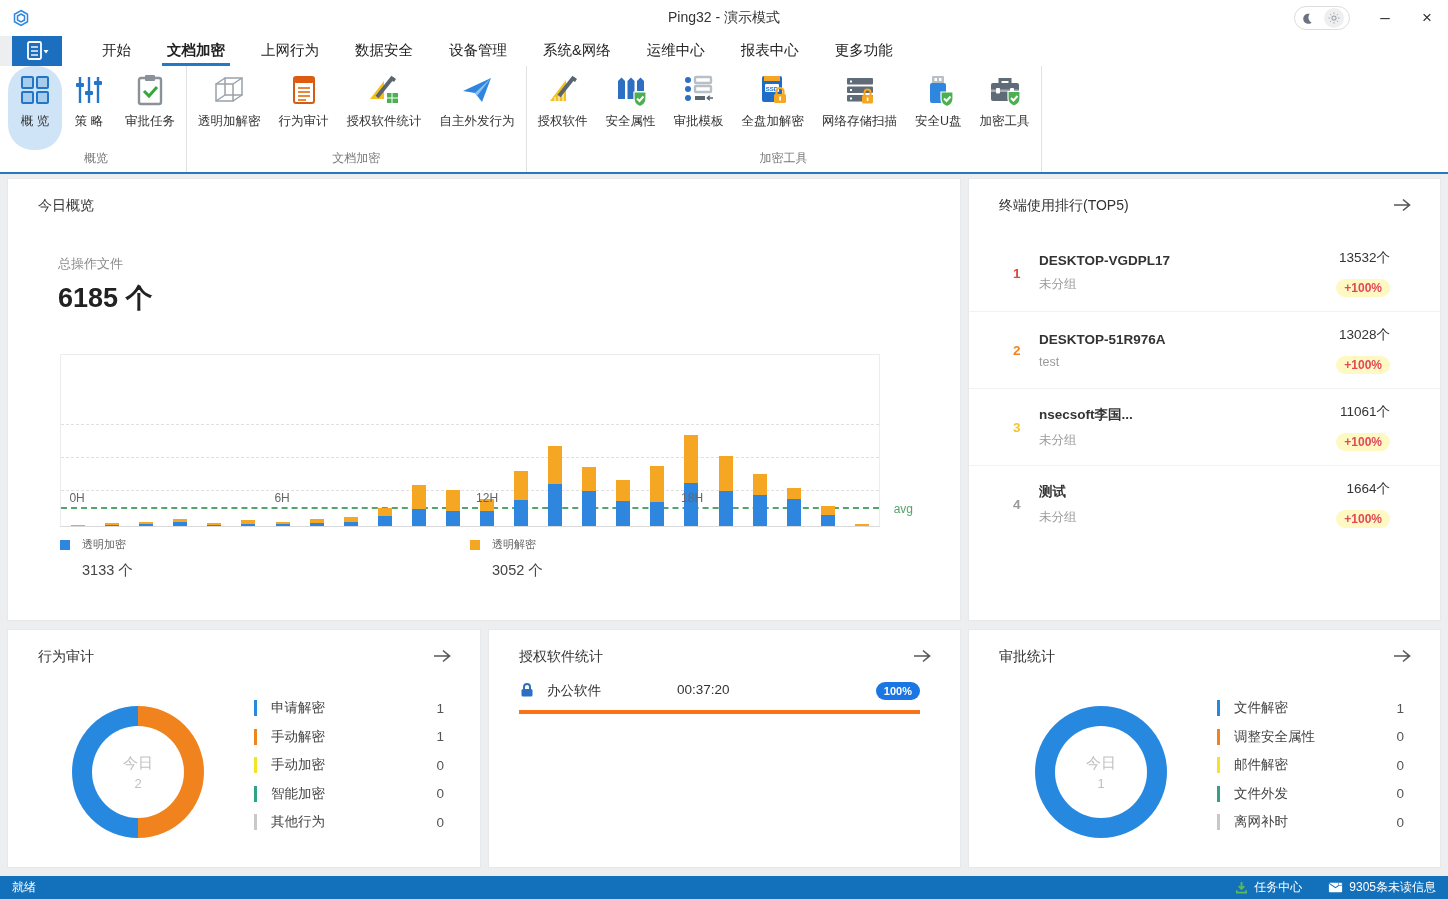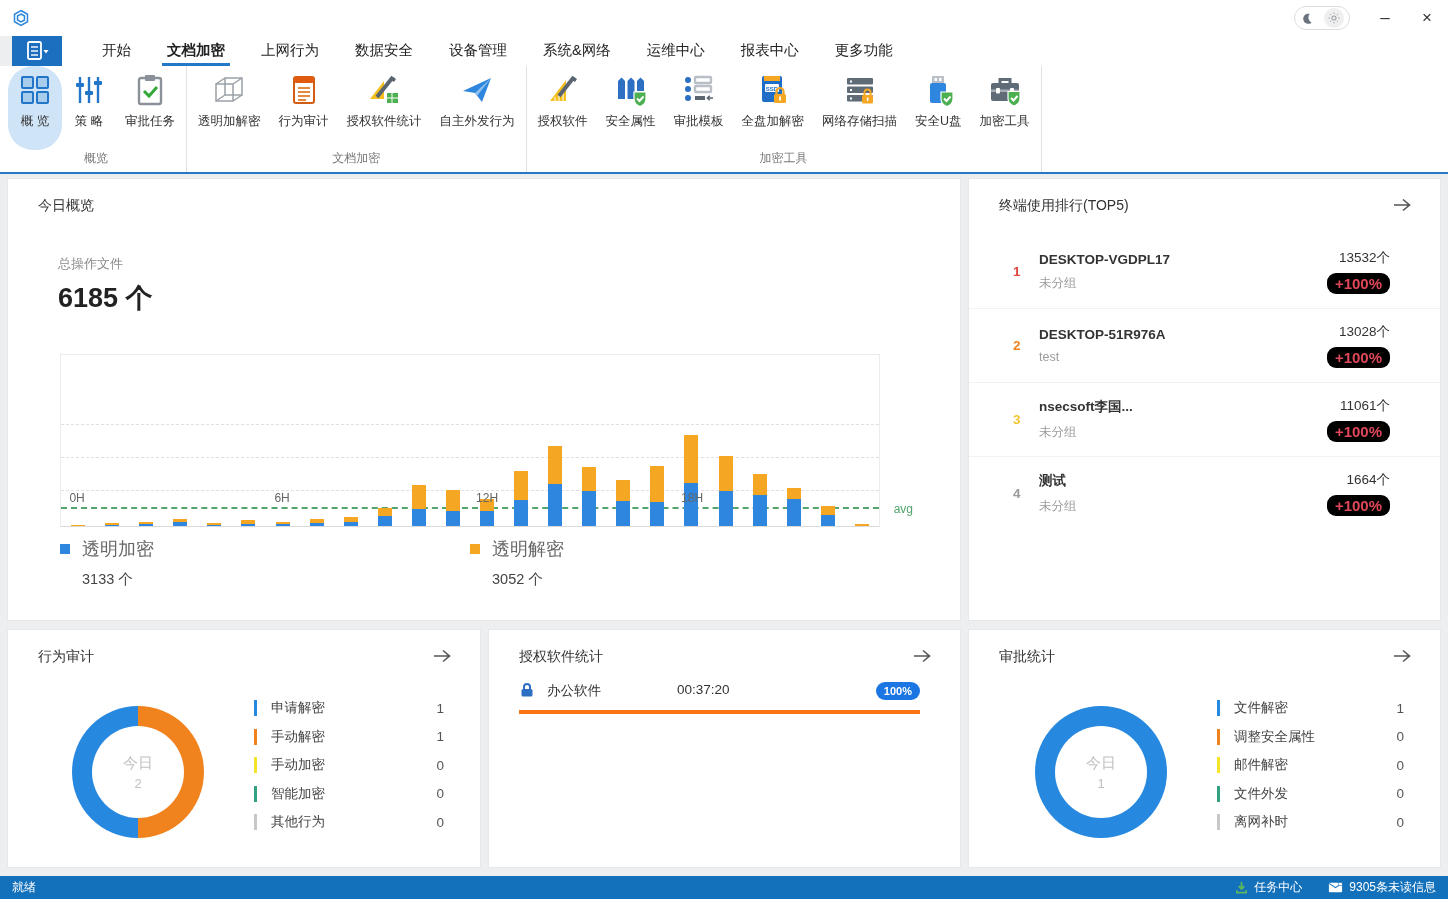--- a/index.html
+++ b/index.html
@@ -56,34 +56,34 @@
   .avg-label { position:absolute; right:-34px; bottom:10px; font-size:12px; color:#52a56b; }
   .bars { position:absolute; left:0; right:0; bottom:0; top:0; display:flex; align-items:flex-end; }
   .bar-slot { flex:1; display:flex; flex-direction:column-reverse; align-items:center; }
   .bar-seg { width:14px; }
   .ticks { position:absolute; left:52px; top:312px; width:820px; height:16px; }
   .tick { position:absolute; transform:translateX(-50%); font-size:12px; color:#666; }
   .chart-legend { position:absolute; left:52px; top:358px; width:820px; display:flex; }
   .cl-col { flex:1; }
   .cl-head { display:flex; align-items:center; }
   .cl-swatch { width:10px; height:10px; margin-right:12px; }
-  .cl-name { font-size:18px; color:#666; }
+  .cl-name { font-size:11px; color:#666; }
   .cl-count { font-size:14.5px; color:#444; margin:9px 0 0 22px; }
 
   
   .top5-rows { position:absolute; top:56px; left:0; right:0; }
   .top5-row { display:flex; align-items:center; padding:14px 50px 14px 44px; border-bottom:1px solid #f2f2f2; }
   .top5-row:last-child { border-bottom:none; }
   .t5-rank { width:26px; font-size:13.5px; font-weight:bold; }
   .t5-names { flex:1; }
   .t5-name { font-size:13.5px; font-weight:bold; color:#333; }
   .t5-group { font-size:12.5px; color:#9b9b9b; margin-top:8px; }
   .t5-right { text-align:right; }
   .t5-value { font-size:13.5px; color:#333; }
-  .t5-badge { display:inline-block; margin-top:6px; font-size:15px; font-weight:bold; color:#e0485a; background:#000000; border-radius:9px; padding:2px 8px; }
+  .t5-badge { display:inline-block; margin-top:12px; font-size:12px; font-weight:bold; color:#e0485a; background:#fef9c3; border-radius:9px; padding:2px 8px; }
 
   
   .donut { position:absolute; width:132px; height:132px; border-radius:50%; }
   .donut-hole { position:absolute; left:20px; top:20px; width:92px; height:92px; background:#fff; border-radius:50%; display:flex; flex-direction:column; align-items:center; justify-content:center; }
   .donut-hole .d-label { font-size:15px; color:#c0c0c0; }
   .donut-hole .d-value { font-size:13px; color:#c0c0c0; margin-top:3px; }
   .donut-legend { position:absolute; left:246px; top:64px; right:36px; }
   .dl-row { height:28.5px; display:flex; align-items:center; }
   .dl-bar { width:3px; height:16px; margin-right:14px; }
   .dl-label { font-size:13.5px; color:#444; flex:1; }
@@ -103,20 +103,21 @@
 </head>
 <body>
 
 <div class="titlebar">
   <span class="logo">
     <svg viewBox="0 0 18 18" width="18" height="18" fill="none" stroke="#2e86de" stroke-width="1.5">
       <path d="M9 1.5 L15.5 5.25 V12.75 L9 16.5 L2.5 12.75 V5.25 Z"></path>
       <path d="M9 5 L12.5 7 V11 L9 13 L5.5 11 V7 Z"></path>
     </svg>
   </span>
+  <span class="win-title">Ping32 - 演示模式</span>
   <div class="controls">
     <div class="theme-toggle">
       <span style="line-height:0">
         <svg viewBox="0 0 14 14" width="13" height="13">
             <path d="M10.5 2 a5.5 5.5 0 1 0 2 9.5 a6.2 6.2 0 0 1 -2 -9.5z" fill="#6b7280"></path>
           </svg>
       </span>
       <span class="sun-wrap">
         <svg viewBox="0 0 14 14" width="12" height="12">
           <circle cx="7" cy="7" r="2.4" fill="none" stroke="#9aa1a8" stroke-width="1.2"></circle>

